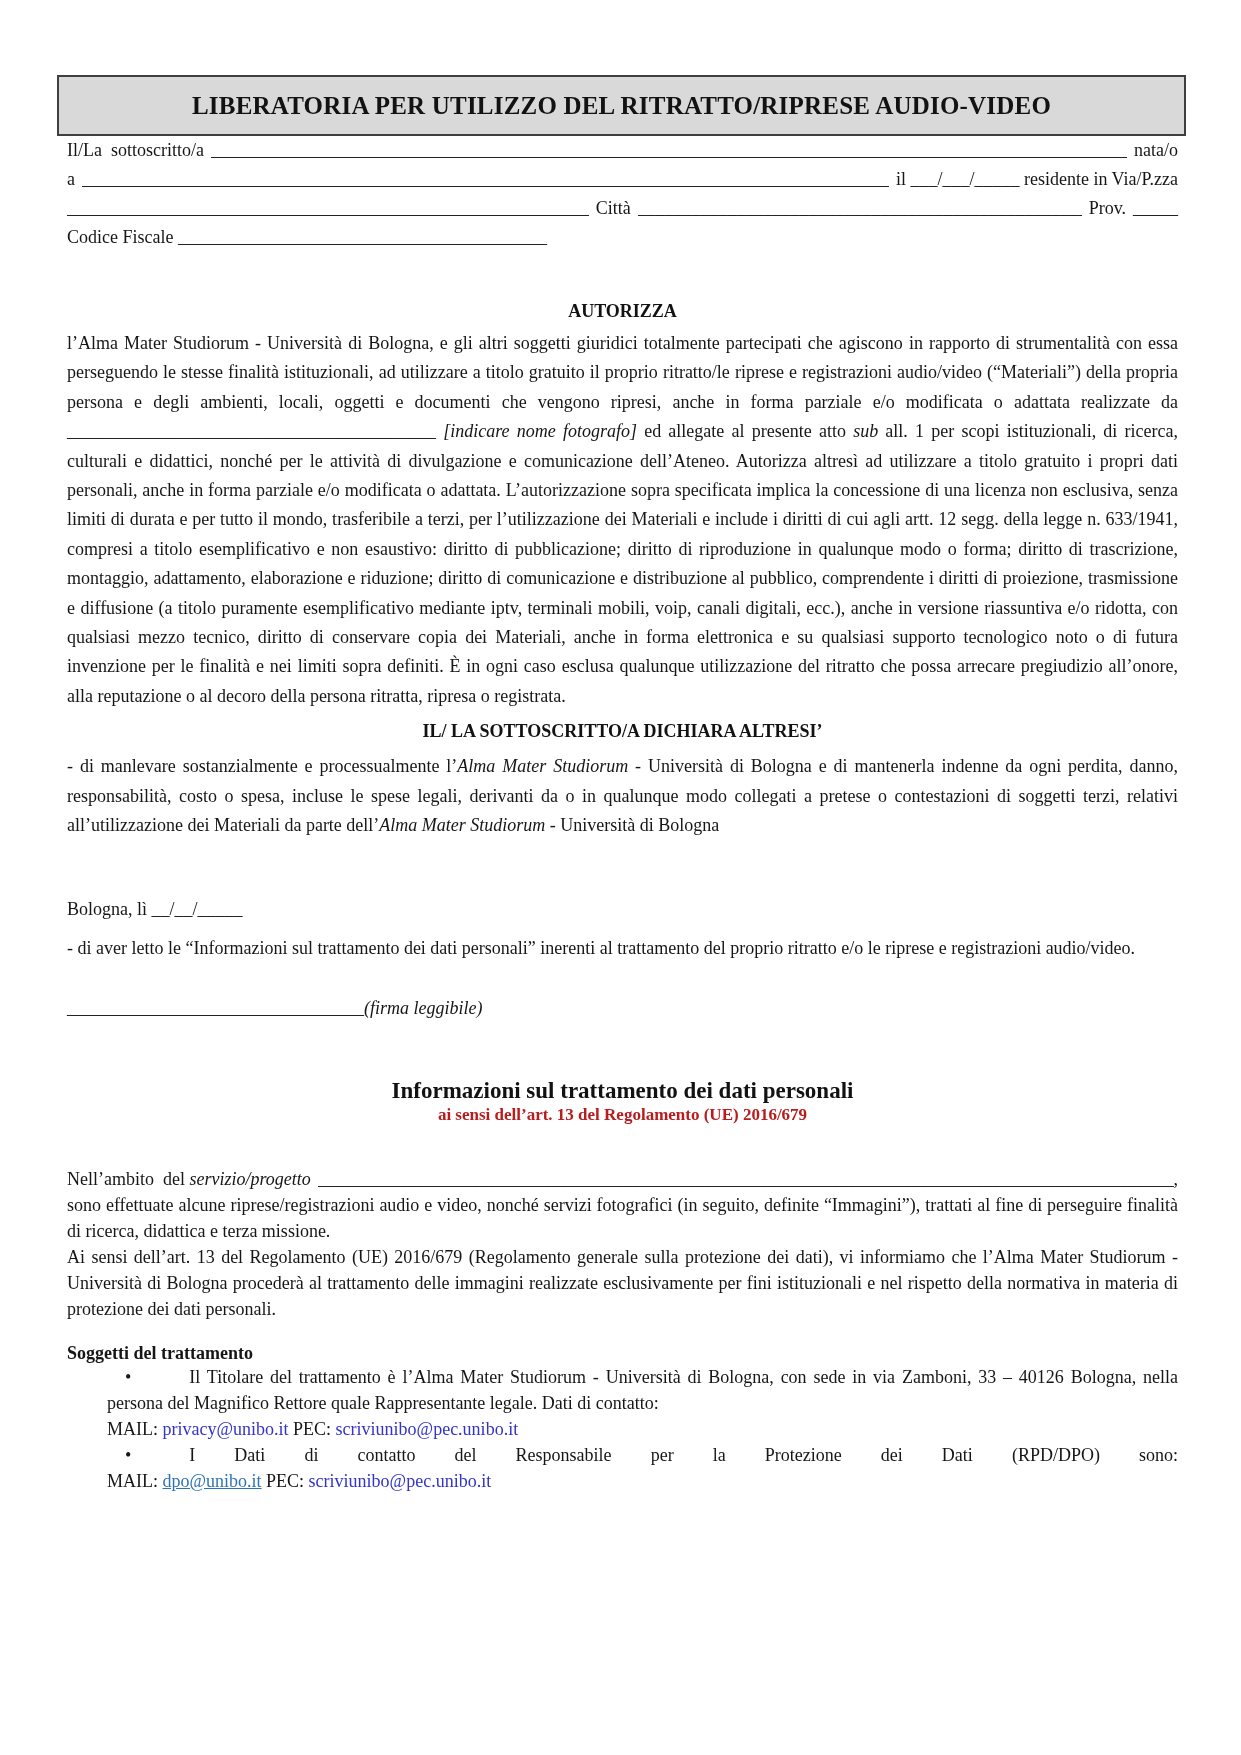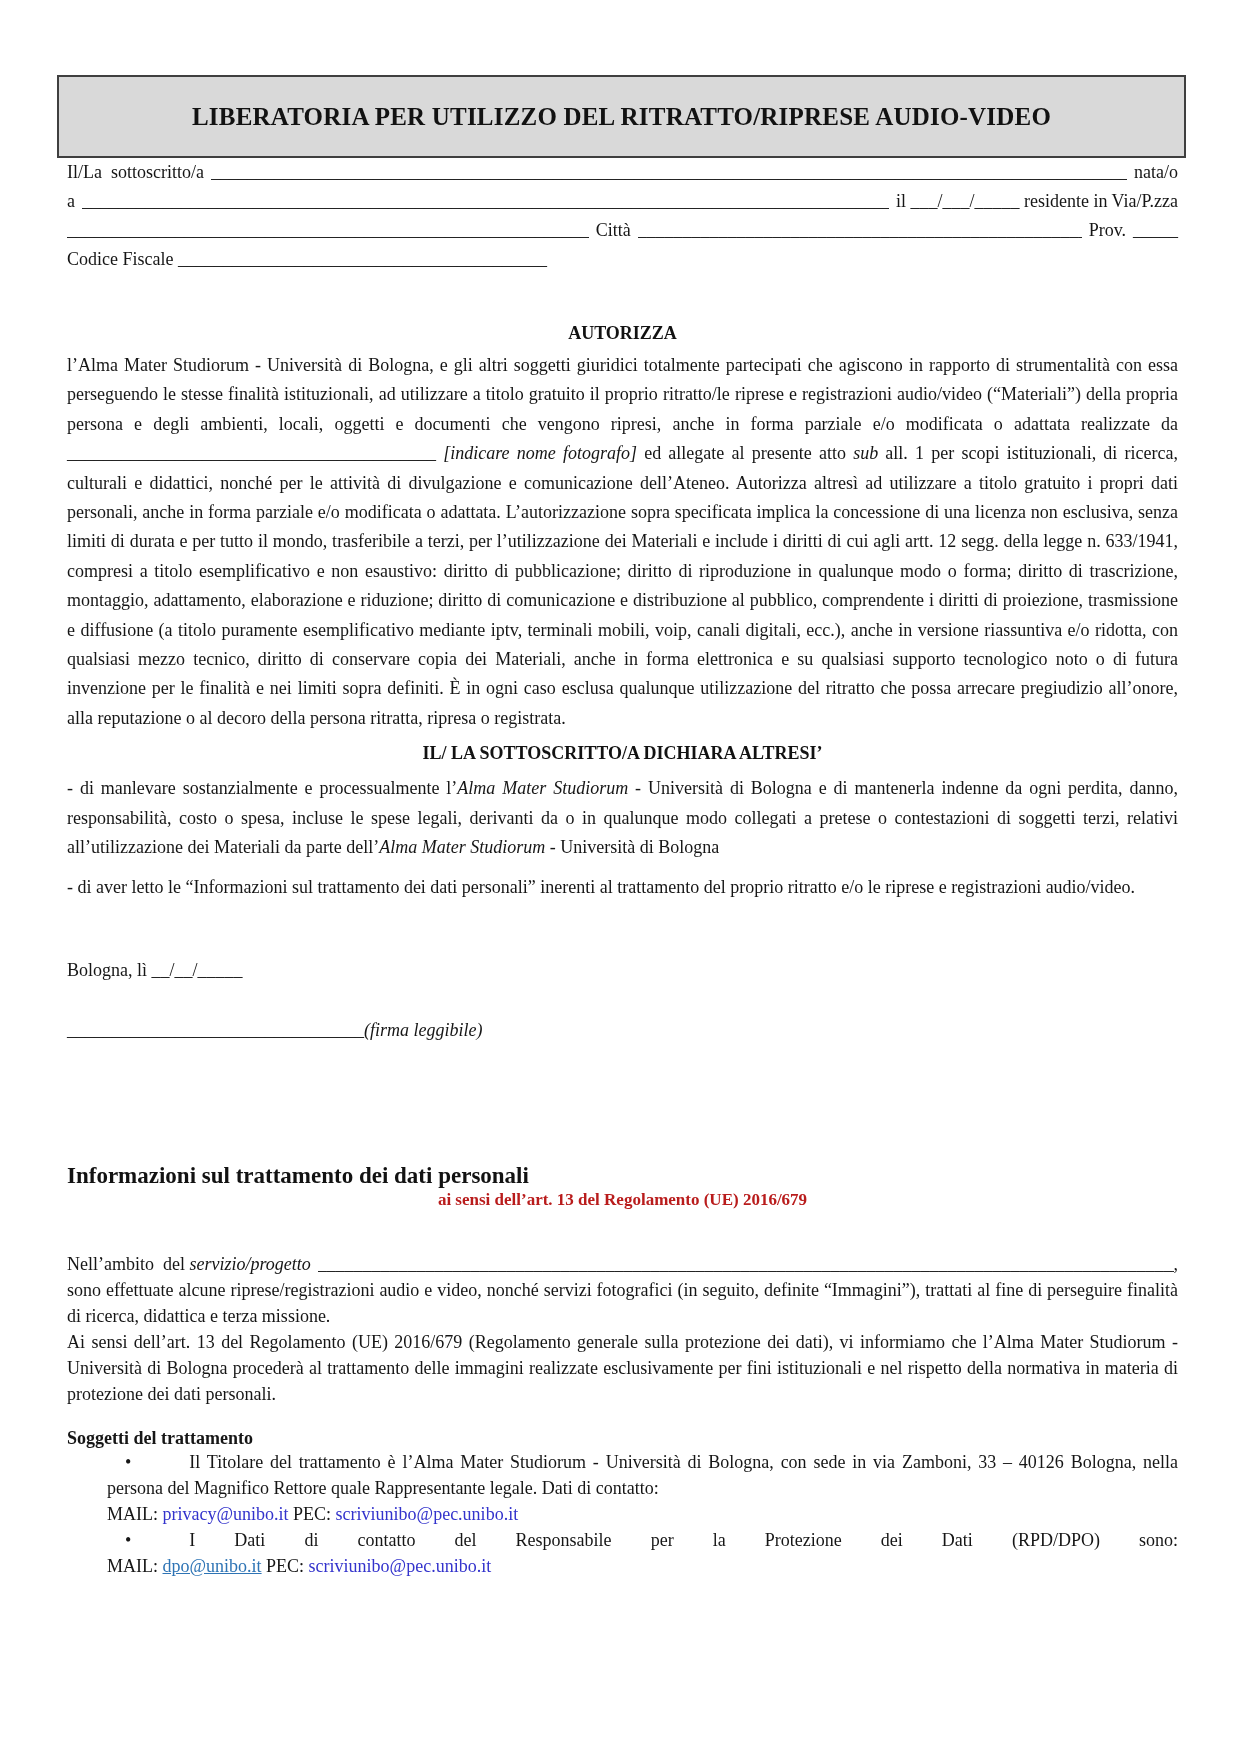--- a/index.html
+++ b/index.html
@@ -7,21 +7,21 @@
   .page {
     position:relative;
     width:1241px; height:1755px;
     background:#ffffff;
     font-family:"Liberation Serif", serif;
     color:#161616;
     overflow:hidden;
   }
   .title-box {
     margin:75px 55px 0 57px;
-    height:83px;
+    height:61px;
     background:#d9d9d9;
     border:2px solid #3f3f3f;
     display:flex; align-items:center; justify-content:center;
   }
   .title-box .title {
     font-size:25px; font-weight:bold; letter-spacing:0.2px;
     color:#121212;
   }
   .content { margin:0 63px 0 67px; }
 
@@ -45,21 +45,21 @@
     font-size:18px; line-height:29.4px; text-align:justify;
   }
   .autorizza-p { margin-top:7px; }
   .dichiara-h { margin-top:10px; }
   .bullet-dash { margin-top:10px; }
   .it { font-style:italic; }
 
   .date-line { margin-top:54px; text-align:left; }
   .sig-line { margin-top:31px; text-align:left; }
 
-  .privacy-h1 { margin-top:117px; text-align:left; font-weight:bold; font-size:23px; color:#121212; }
+  .privacy-h1 { margin-top:54px; text-align:center; font-weight:bold; font-size:23px; color:#121212; }
   .privacy-h2 { margin-top:1px; text-align:center; font-weight:bold; font-size:17px; color:#b91c1c; }
   .pbody { font-size:18px; line-height:26px; text-align:justify; }
   .p1line { margin-top:41px; font-size:18px; line-height:26px; }
   .soggetti-h { margin-top:21px; font-size:18px; font-weight:bold; text-align:left; }
 
   .sbullet { padding-left:40px; }
   .btext { font-size:18px; line-height:26px; text-align:justify; text-indent:18px; }
   .btext.justify-last { text-align-last:justify; }
   .bgap { display:inline-block; width:58px; }
   .mailline { font-size:18px; line-height:26px; white-space:pre; }
@@ -95,23 +95,23 @@
 
     <div class="h-center autorizza-h">AUTORIZZA</div>
 
     <p class="body autorizza-p"><span>l’Alma Mater Studiorum - Università di Bologna, e gli altri soggetti giuridici totalmente partecipati che agiscono in rapporto di strumentalità con essa perseguendo le stesse finalità istituzionali, ad utilizzare a titolo gratuito il proprio ritratto/le riprese e registrazioni audio/video (“Materiali”) della propria persona e degli ambienti, locali, oggetti e documenti che vengono ripresi, anche in forma parziale e/o modificata o adattata realizzate da </span><span class="inline-blank">_________________________________________</span><span> </span><span class="it">[indicare nome fotografo]</span><span> ed allegate al presente atto </span><span class="it">sub</span><span> all. 1 per scopi istituzionali, di ricerca, culturali e didattici, nonché per le attività di divulgazione e comunicazione dell’Ateneo. Autorizza altresì ad utilizzare a titolo gratuito i propri dati personali, anche in forma parziale  e/o modificata o adattata. L’autorizzazione sopra specificata implica la concessione di una licenza non esclusiva, senza limiti di durata e per tutto il mondo, trasferibile a terzi, per l’utilizzazione dei  Materiali e include i diritti di cui agli artt. 12 segg. della legge n. 633/1941, compresi a titolo esemplificativo e non esaustivo: diritto di pubblicazione; diritto di riproduzione in qualunque modo o forma; diritto di trascrizione, montaggio, adattamento, elaborazione e riduzione; diritto di comunicazione e distribuzione al pubblico, comprendente i diritti di proiezione, trasmissione e diffusione (a titolo puramente esemplificativo mediante iptv, terminali mobili, voip, canali digitali, ecc.), anche in versione riassuntiva e/o ridotta, con qualsiasi mezzo tecnico, diritto di conservare copia dei Materiali, anche in forma elettronica e su qualsiasi supporto tecnologico noto o di futura invenzione per le finalità e nei limiti sopra definiti.  È in ogni caso esclusa qualunque utilizzazione del ritratto che possa arrecare pregiudizio all’onore, alla reputazione o al decoro della persona ritratta, ripresa o registrata.</span></p>
 
     <div class="h-center dichiara-h">IL/ LA SOTTOSCRITTO/A DICHIARA ALTRESI’</div>
 
 
     <p class="body bullet-dash"><span>- di manlevare sostanzialmente e processualmente l’</span><span class="it">Alma Mater Studiorum</span><span> - Università di Bologna e di mantenerla indenne da ogni perdita, danno, responsabilità, costo o spesa, incluse le spese legali, derivanti da o in qualunque modo collegati a pretese o contestazioni di soggetti terzi, relativi all’utilizzazione dei Materiali da parte dell’</span><span class="it">Alma Mater Studiorum</span><span> - Università di Bologna</span></p>
 
+    <p class="body date-line">Bologna, lì __/__/_____</p>
+
     <p class="body bullet-dash">- di aver letto le “Informazioni sul trattamento dei dati personali” inerenti al trattamento del proprio ritratto e/o le riprese e registrazioni audio/video.</p>
-
-    <p class="body date-line">Bologna, lì __/__/_____</p>
 
     <p class="body sig-line"><span class="inline-blank">_________________________________</span><span class="it">(firma leggibile)</span></p>
 
     <div class="privacy">
       <div class="privacy-h1">Informazioni sul trattamento dei dati personali</div>
       <div class="privacy-h2">ai sensi dell’art. 13 del Regolamento (UE) 2016/679</div>
 
       <div class="fline p1line">
         <span>Nell’ambito  del </span><span class="it">servizio/progetto</span><span class="blank gapL">________________________________________________________________________________________________________________________________________________________</span><span>,</span>
       </div>

